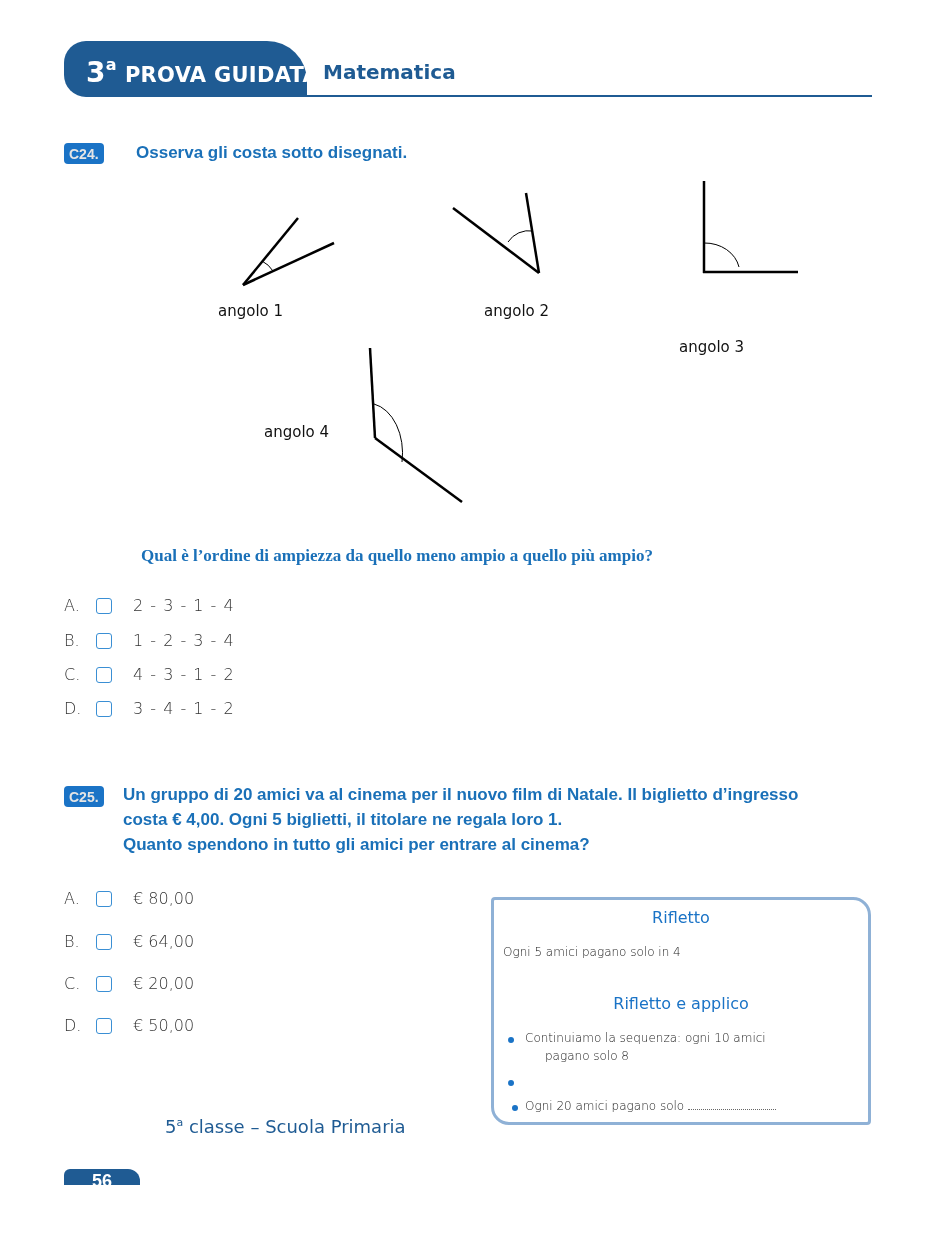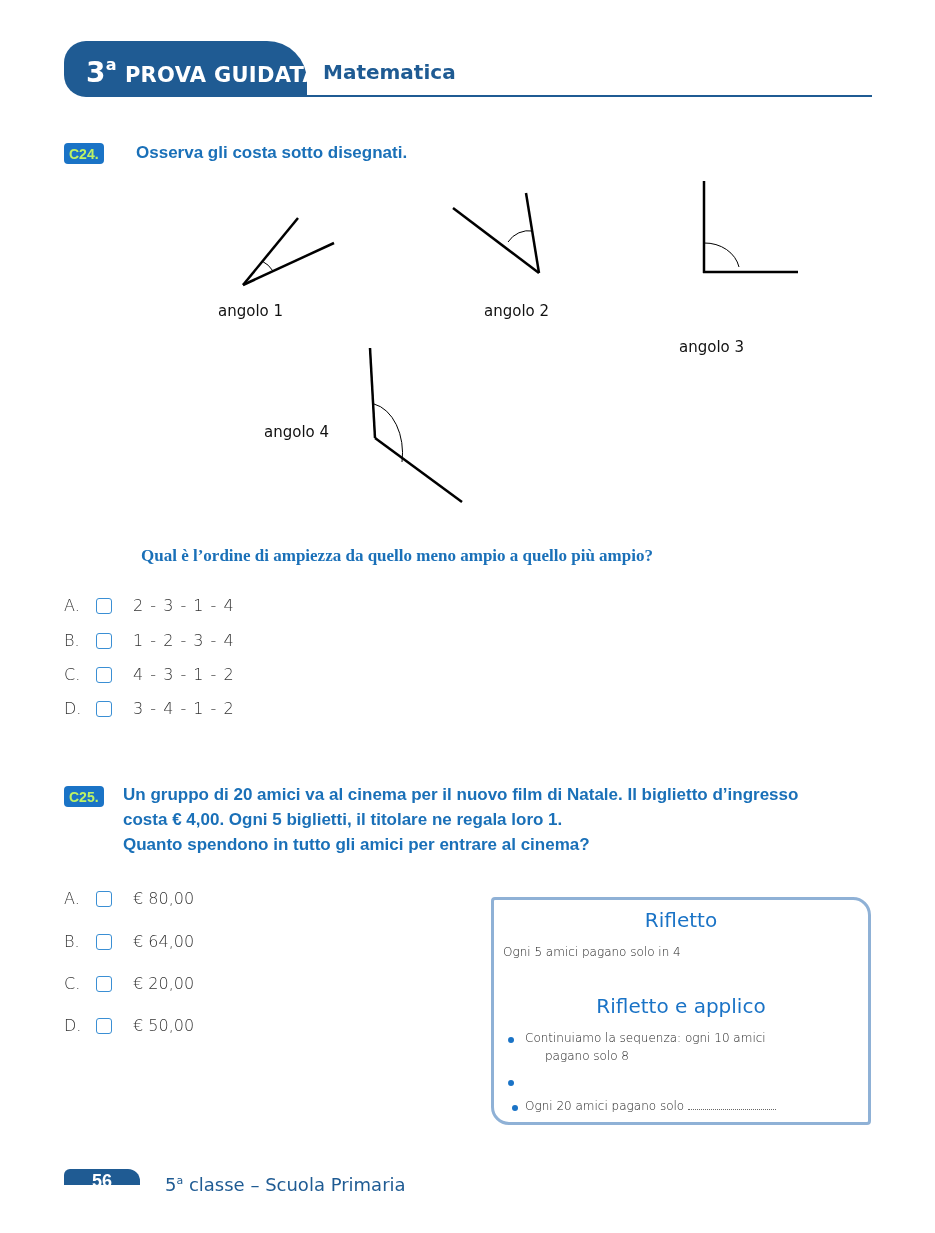--- a/index.html
+++ b/index.html
@@ -7,43 +7,43 @@
 
   
   .hdr-tab { position: absolute; left: 64px; top: 41px; width: 243px; height: 56px; background: #1f5b93; border-radius: 22px 40px 0 22px; }
   .hdr-tab-title { position: absolute; left: 86px; top: 55px; color: #fff; font-family: "DejaVu Sans", sans-serif; font-weight: bold; font-size: 21px; letter-spacing: 0.3px; white-space: nowrap; }
   .hdr-tab-title .big { font-size: 28px; }
   .hdr-tab-title sup { font-size: 16px; vertical-align: 12px; margin-right: 8px; }
   .hdr-subject { position: absolute; left: 323px; top: 60px; color: #1f5b93; font-family: "DejaVu Sans", sans-serif; font-weight: bold; font-size: 20px; }
   .hdr-line { position: absolute; left: 300px; top: 95px; width: 572px; height: 2px; background: #1f5b93; }
 
   
-  .q-badge { position: absolute; background: #1a73c6; color: #bef264; font-family: "Liberation Sans", sans-serif; font-weight: bold; font-size: 14px; border-radius: 4px; padding: 4px 5px 3px 5px; line-height: 1; }
+  .q-badge { position: absolute; background: #1a73c6; color: #e5e5e5; font-family: "Liberation Sans", sans-serif; font-weight: bold; font-size: 14px; border-radius: 4px; padding: 4px 5px 3px 5px; line-height: 1; }
   .q-text { position: absolute; color: #1a70b8; font-family: "Liberation Sans", sans-serif; font-weight: bold; font-size: 17px; line-height: 24px; }
 
   
   .angles-svg { position: absolute; left: 0; top: 0; width: 935px; height: 520px; pointer-events: none; }
   .angle-label { position: absolute; font-family: "DejaVu Sans", sans-serif; font-size: 15px; color: #111; }
 
   
   .opt { position: absolute; left: 64px; display: flex; align-items: center; font-family: "DejaVu Sans", sans-serif; font-size: 16px; color: #333; font-weight: 300; }
   .opt-letter { width: 32px; }
   .opt-box { width: 16px; height: 16px; border: 1.5px solid #3a8fd4; border-radius: 3px; margin-right: 21px; box-sizing: border-box; background: #fff; cursor: pointer; }
   .opt-text { letter-spacing: 1px; }
 
   
   .rbox { position: absolute; left: 491px; top: 897px; width: 380px; height: 228px; border: 3px solid #8fb1d6; border-radius: 4px 18px 4px 18px; box-sizing: border-box; }
-  .rbox-title { position: absolute; left: 0; width: 100%; text-align: center; color: #1a73c6; font-family: "DejaVu Sans", sans-serif; font-size: 20px; }
+  .rbox-title { position: absolute; left: 0; width: 100%; text-align: center; color: #1a73c6; font-family: "DejaVu Sans", sans-serif; font-size: 16px; }
   .rbox-text { position: absolute; font-family: "DejaVu Sans", sans-serif; font-size: 12px; color: #222; line-height: 19px; font-weight: 300; }
   .bullet { position: absolute; width: 6px; height: 6px; background: #1a73c6; border-radius: 50%; }
   .dots { display: inline-block; width: 88px; border-bottom: 1px dotted #666; margin-left: 4px; }
 
   
   .ftr-page { position: absolute; left: 64px; top: 1169px; width: 76px; height: 16px; background: #1f5b93; border-radius: 6px 12px 0 0; color: #fff; font-family: "Liberation Sans", sans-serif; font-weight: bold; font-size: 18px; text-align: center; line-height: 24px; }
-  .ftr-text { position: absolute; left: 165px; top: 1174px; color: #1f5b93; font-family: "DejaVu Sans", sans-serif; font-size: 18px; }
+  .ftr-text { position: absolute; left: 165px; top: 1116px; color: #1f5b93; font-family: "DejaVu Sans", sans-serif; font-size: 18px; }
   .ftr-text sup { font-size: 11px; }
 </style>
 </head>
 <body>
 
 <div class="hdr-tab"></div>
 <div class="hdr-tab-title">
   <span class="big">3</span><sup>a</sup><span>PROVA GUIDATA</span>
 </div>
 <div class="hdr-subject">Matematica</div>

